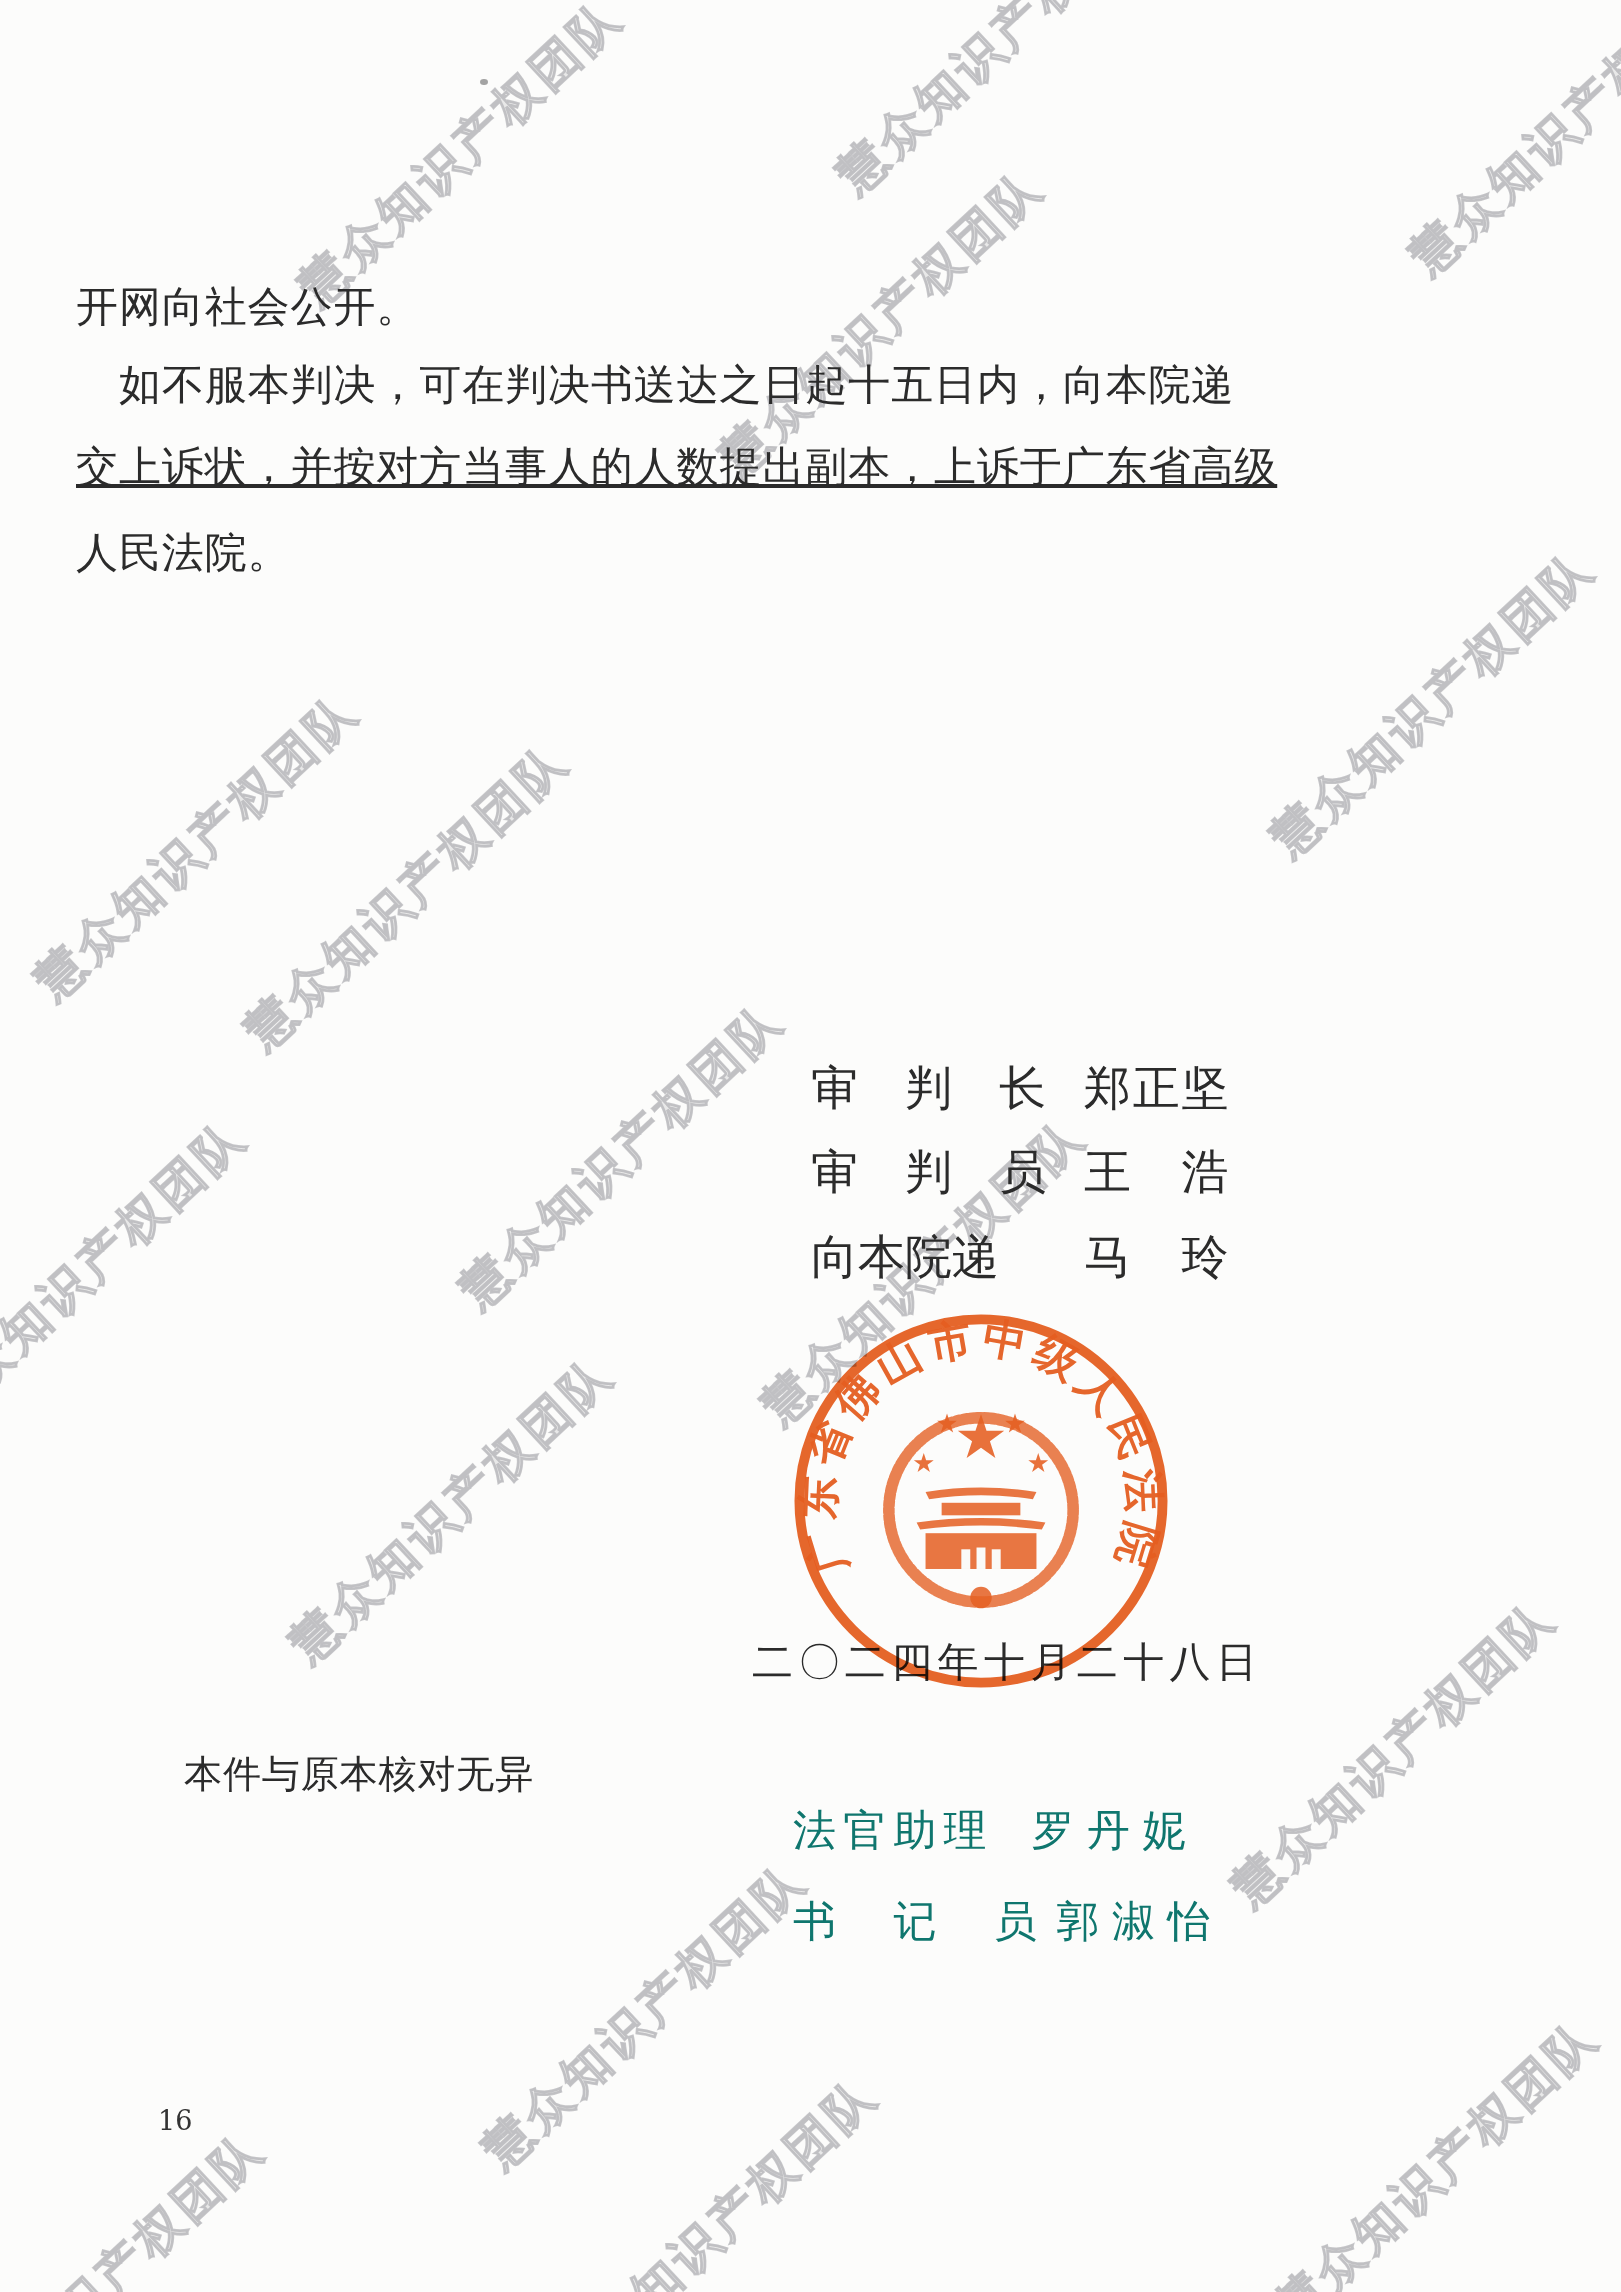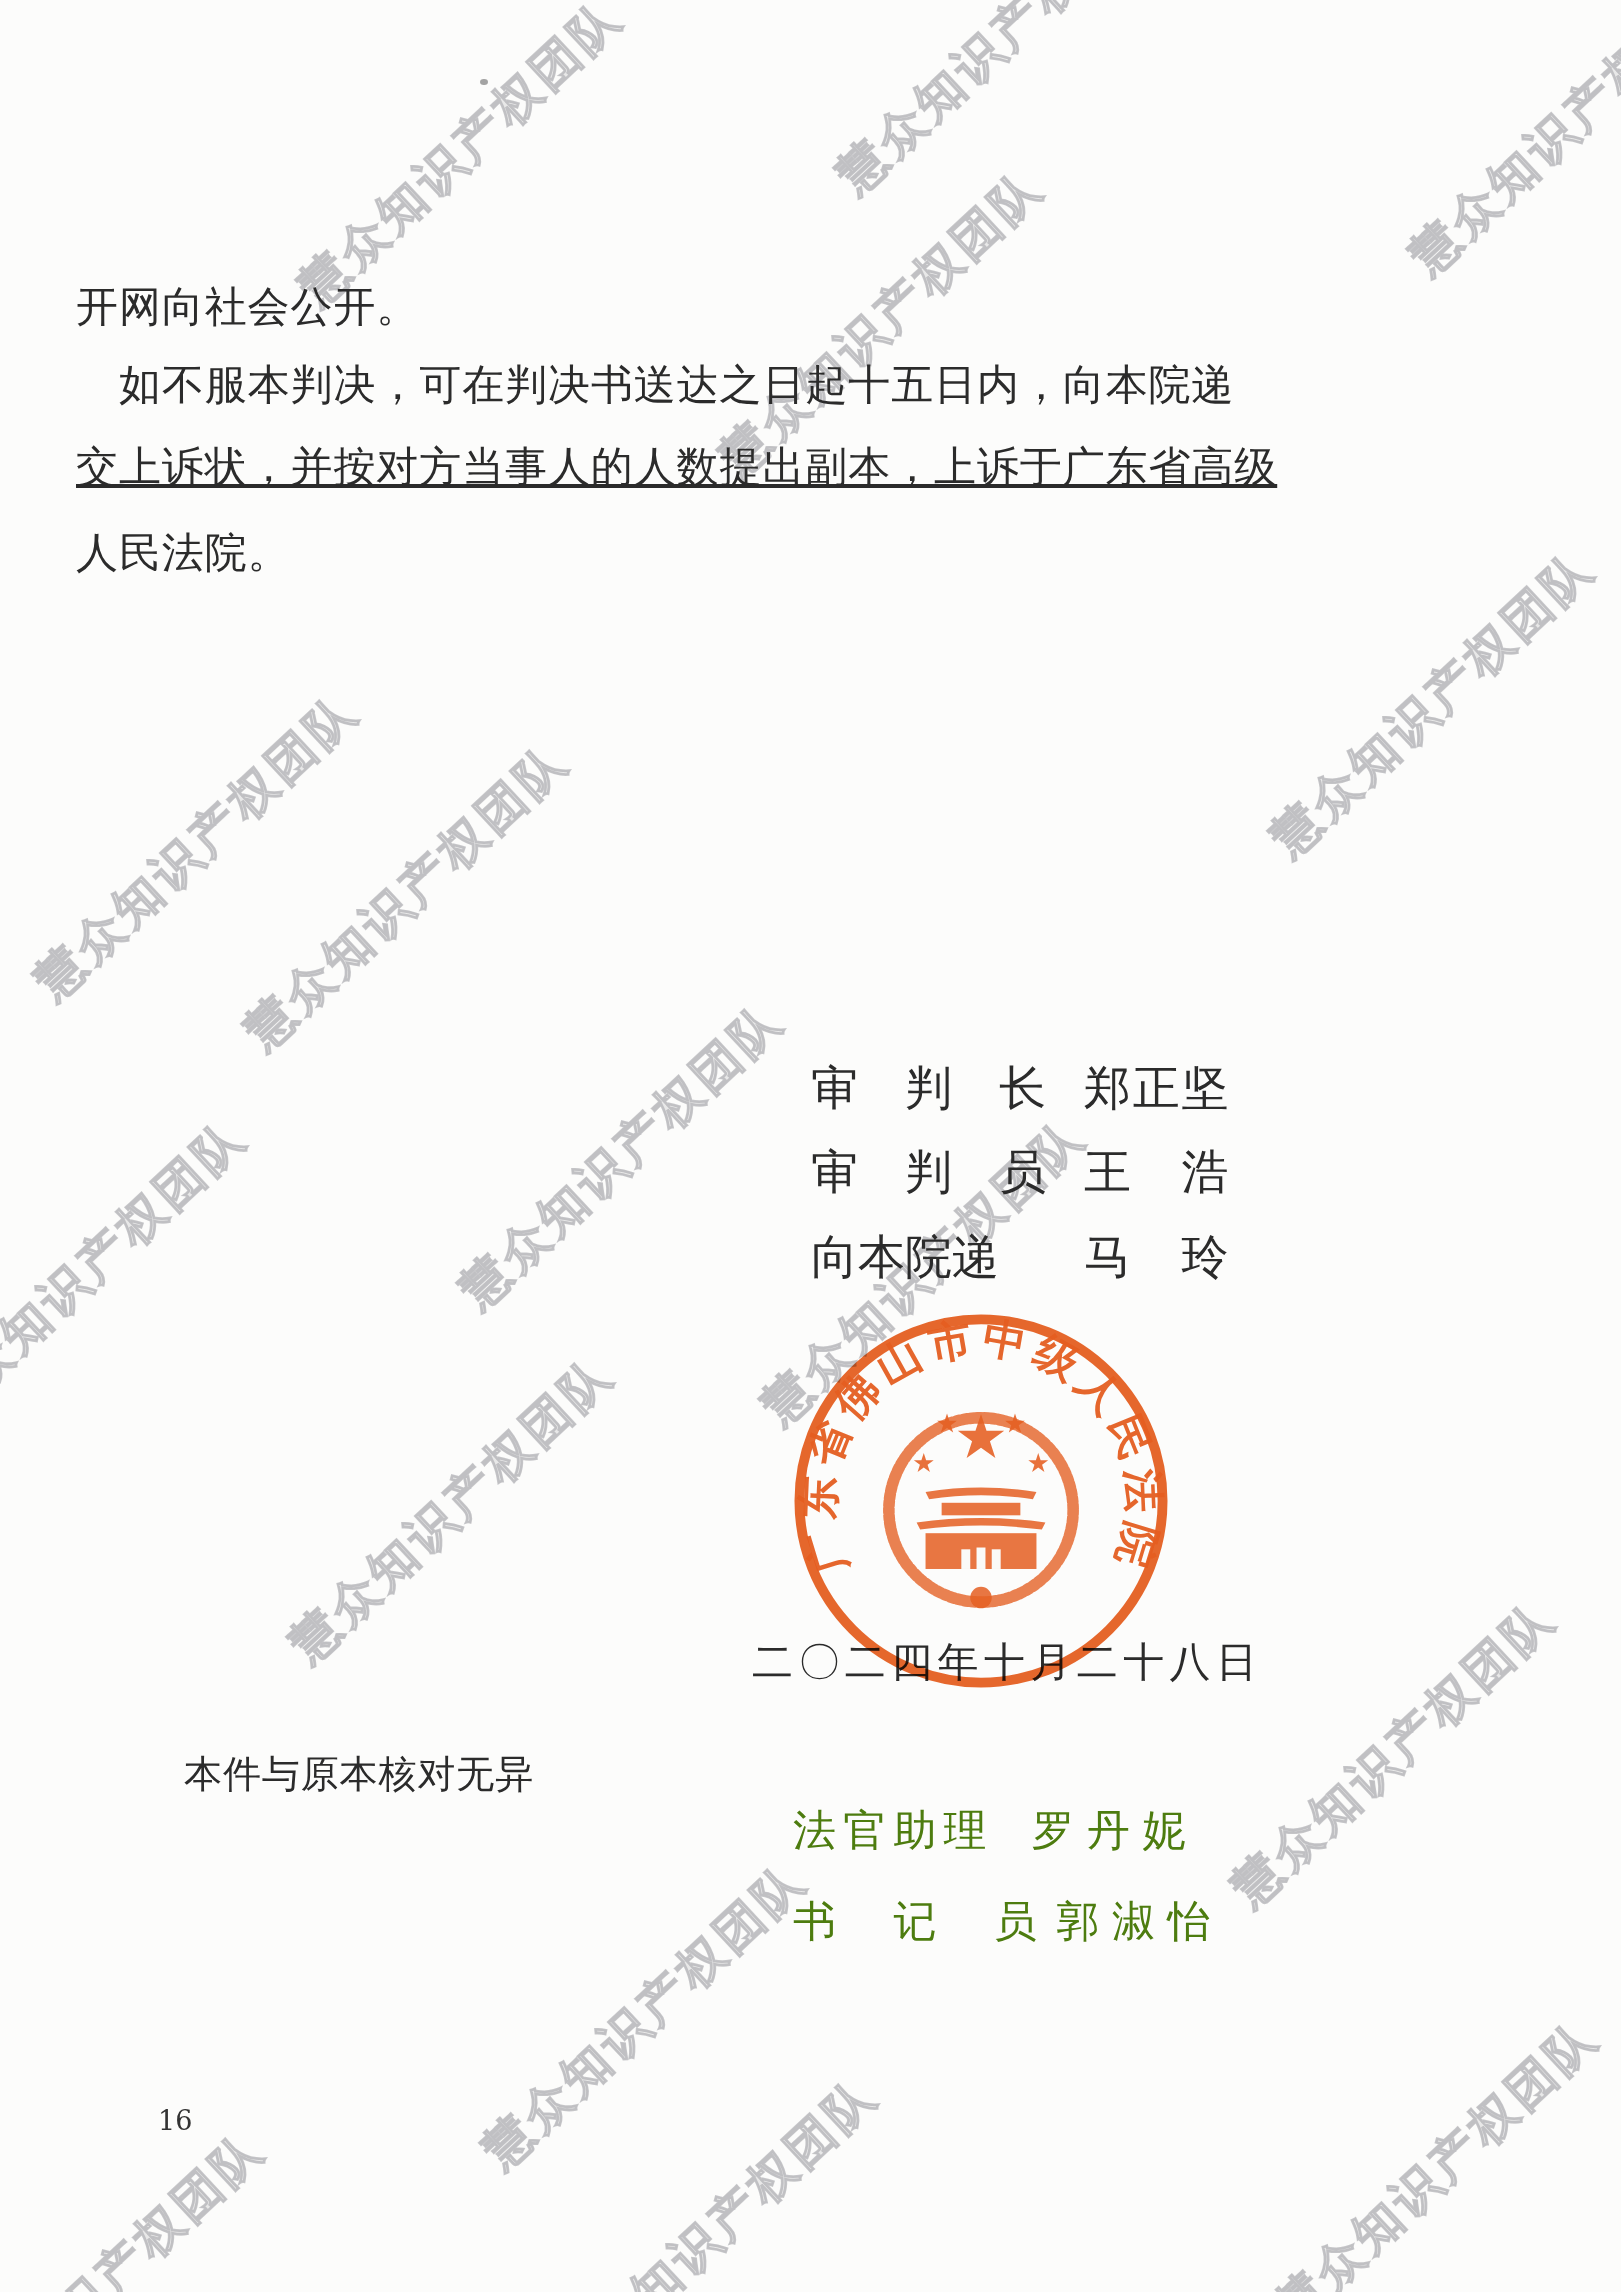--- a/index.html
+++ b/index.html
@@ -24,21 +24,21 @@
   .body-line{font-size:42px;line-height:1.2;letter-spacing:0.9px;white-space:nowrap;}
 
   .sig-row{position:absolute;z-index:2;white-space:nowrap;color:#2b2b2b;font-size:47px;line-height:1.15;}
   .sig-label{display:inline-block;min-width:235px;margin-top:8px;}
   .sig-name{display:inline-block;margin-left:38px;letter-spacing:1.8px;}
 
   .date-line{font-size:41px;letter-spacing:5.4px;white-space:nowrap;z-index:2;}
 
   .verify-note{font-size:38px;letter-spacing:0.9px;white-space:nowrap;z-index:2;}
 
-  .staff-row{position:absolute;z-index:2;white-space:nowrap;color:#4d7c0f;font-size:43px;line-height:1.15;}
+  .staff-row{position:absolute;z-index:2;white-space:nowrap;color:#0f766e;font-size:43px;line-height:1.15;}
   .staff-label{display:inline-block;min-width:226px;letter-spacing:7.2px;}
   .staff-name{display:inline-block;margin-left:12.5px;letter-spacing:12.5px;}
 
   .page-num{font-size:27px;color:#333;font-family:"DejaVu Serif",serif;z-index:2;}
 
   
   .seal{position:absolute;left:786px;top:1306px;width:390px;height:390px;z-index:3;
         mix-blend-mode:multiply;opacity:.93;}
   .seal *{stroke-linecap:round;}
 

